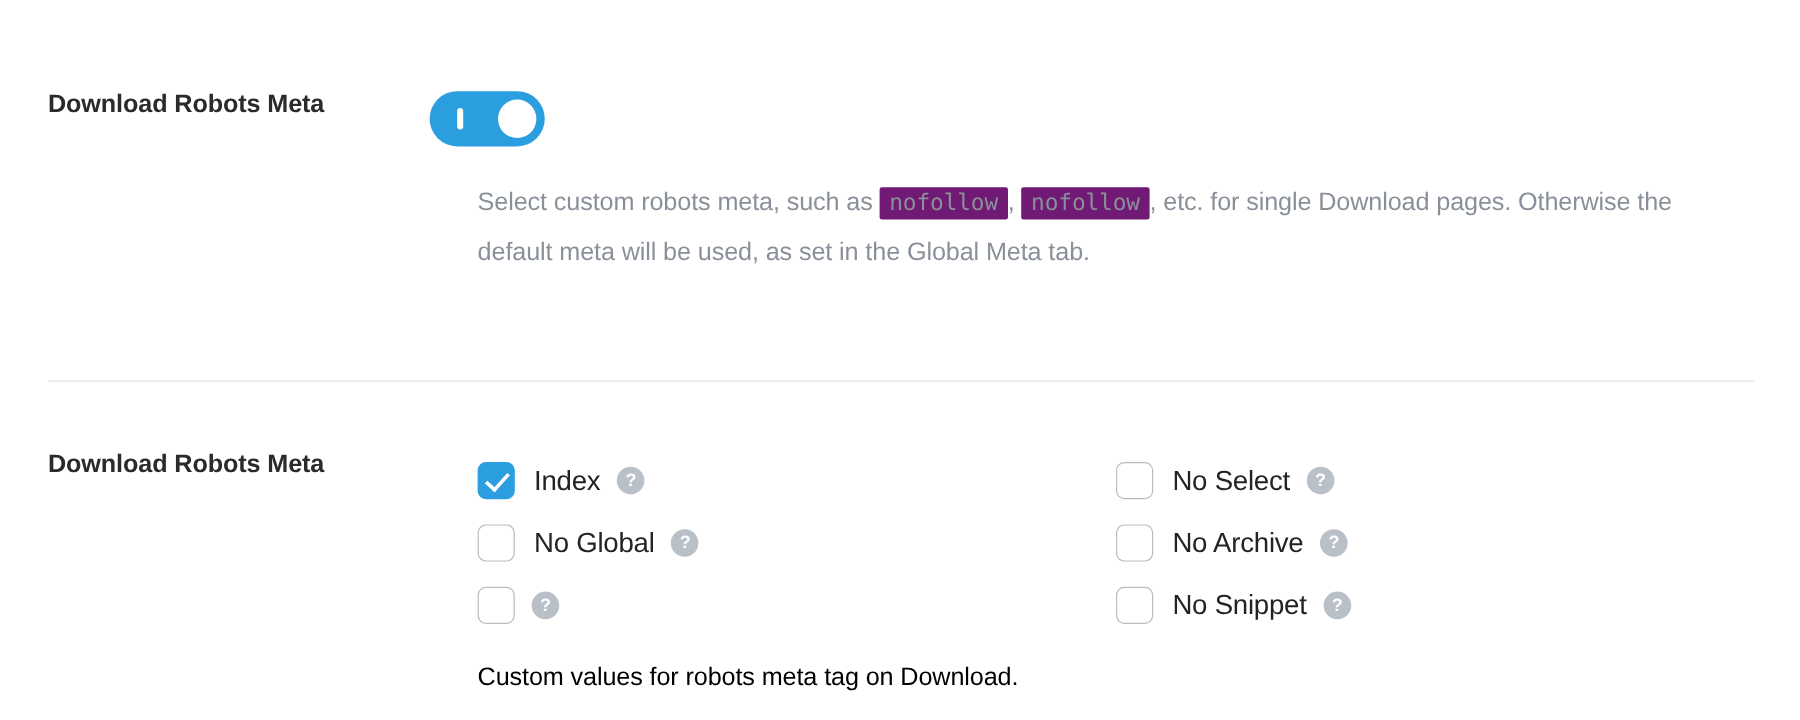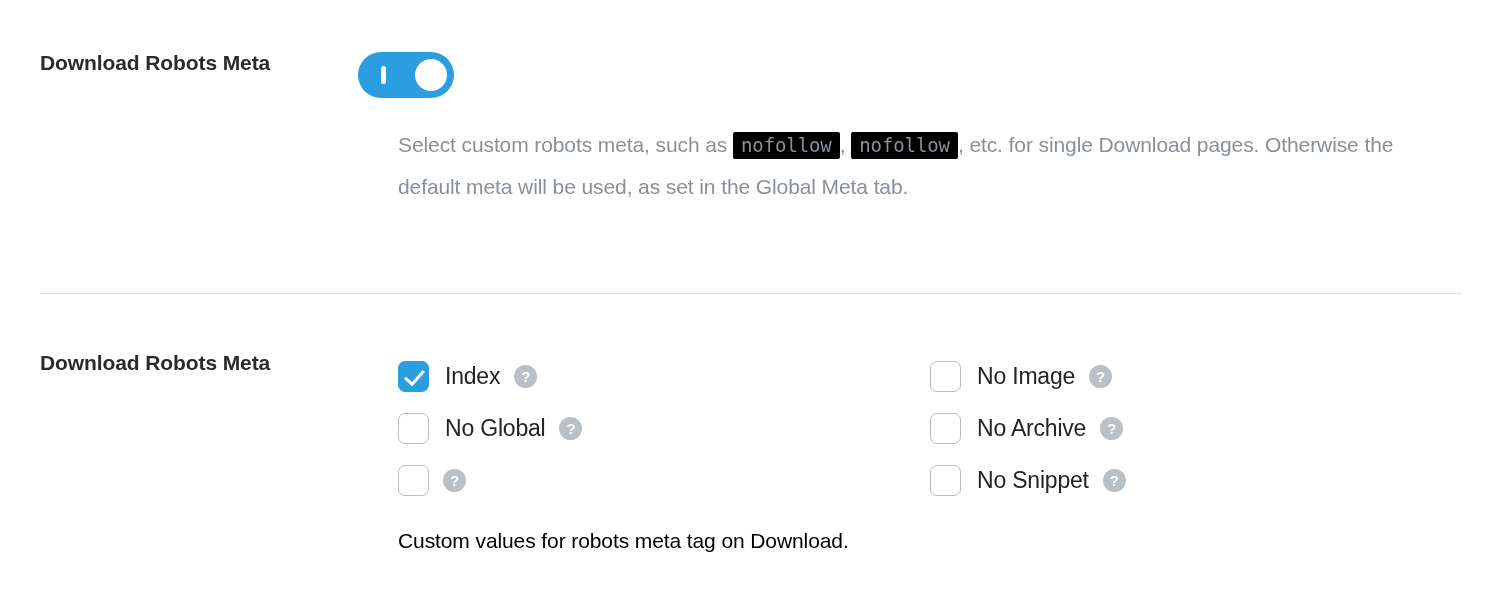--- a/index.html
+++ b/index.html
@@ -12,20 +12,21 @@
     background: #ffffff;
     font-family: "Liberation Sans", sans-serif;
     -webkit-font-smoothing: antialiased;
     overflow: hidden;
   }
 
   .page {
     position: relative;
     width: 1500px;
     height: 468px;
+    margin-top: 24px;
   }
 
   
   .field-row {
     position: absolute;
     display: flex;
     align-items: flex-start;
   }
 
   .field-label {
@@ -80,21 +81,21 @@
     top: 124px;
     width: 1030px;
     font-size: 21px;
     line-height: 42px;
     color: #8a9099;
     letter-spacing: -0.1px;
   }
   .description code {
     font-family: "DejaVu Sans Mono", "Liberation Mono", monospace;
     font-size: 19px;
-    background: #000000;
+    background: #701a75;
     color: #8a9099;
     padding: 2px 8px 3px 8px;
     border-radius: 2px;
   }
 
   
   .divider {
     position: absolute;
     left: 40px;
     top: 293px;
@@ -215,21 +216,21 @@
   <div class="checkbox-grid">
 
     <div class="cb-row">
       <label class="cb-col left">
         <span class="checkbox checked"></span>
         <span class="cb-label">Index</span>
         <span class="help-icon">?</span>
       </label>
       <label class="cb-col right">
         <span class="checkbox"></span>
-        <span class="cb-label">No Image</span>
+        <span class="cb-label">No Select</span>
         <span class="help-icon">?</span>
       </label>
     </div>
 
     <div class="cb-row">
       <label class="cb-col left">
         <span class="checkbox"></span>
         <span class="cb-label">No Global</span>
         <span class="help-icon">?</span>
       </label>

